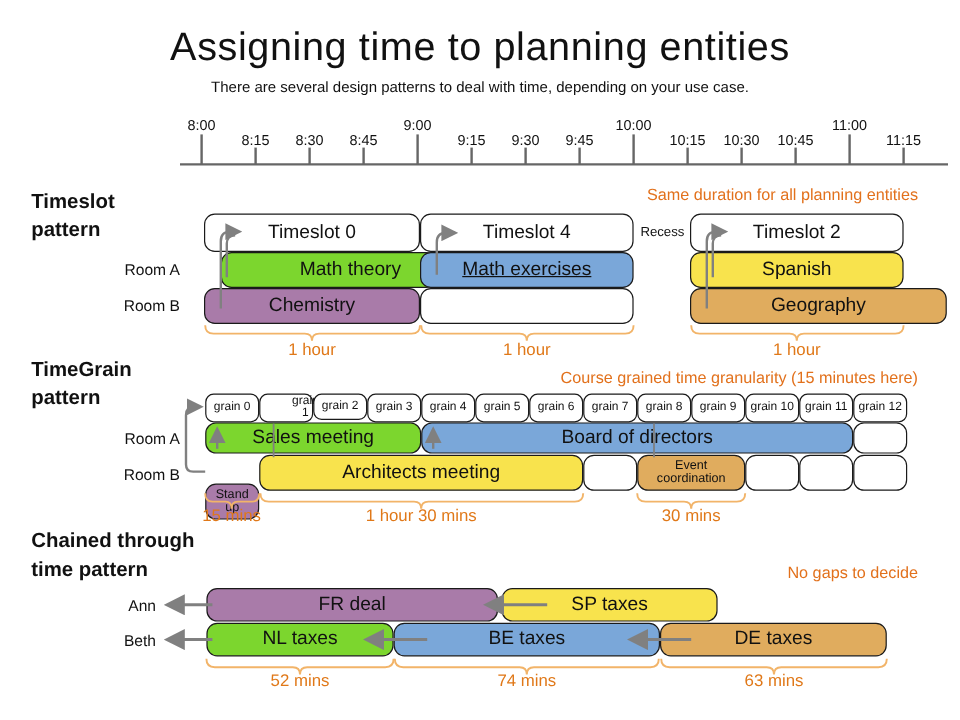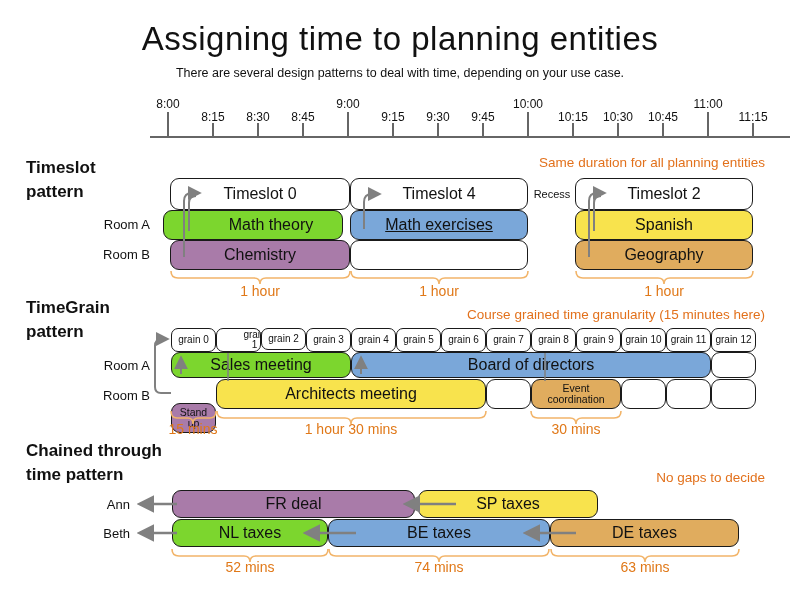--- a/index.html
+++ b/index.html
@@ -66,34 +66,34 @@
       <span>Timeslot 4</span>
     </div>
   <div class="box" style="left:575px; top:178px; width:178px; height:32px;">
       <span>Timeslot 2</span>
     </div>
   <div class="recess" style="left:529px; top:188px; width:46px; text-align:center;">Recess</div>
 
   <div class="row-label" style="top:217px">Room A</div>
   <div class="row-label" style="top:247px">Room B</div>
 
-  <div class="box c-green" style="left:163px; top:210px; width:180px; height:30px;padding-left:36px;">
+  <div class="box c-green" style="left:184px; top:210px; width:180px; height:30px;padding-left:36px;">
       <span>Math theory</span>
     </div>
   <div class="box c-blue" style="left:350px; top:210px; width:178px; height:30px;text-decoration:underline;">
       <span>Math exercises</span>
     </div>
   <div class="box c-yellow" style="left:575px; top:210px; width:178px; height:30px;">
       <span>Spanish</span>
     </div>
   <div class="box c-purple" style="left:170px; top:240px; width:180px; height:30px;">
       <span>Chemistry</span>
     </div>
   <div class="box" style="left:350px; top:240px; width:178px; height:30px;"></div>
-  <div class="box c-tan" style="left:575px; top:240px; width:178px; height:30px;">
+  <div class="box c-tan" style="left:575px; top:240px; width:214px; height:30px;">
       <span>Geography</span>
     </div>
 
   <div class="duration" style="left:210px; top:283px; width:100px;">1 hour</div>
   <div class="duration" style="left:389px; top:283px; width:100px;">1 hour</div>
   <div class="duration" style="left:614px; top:283px; width:100px;">1 hour</div>
 
   <div class="sec-head" style="top:298px">TimeGrain</div>
   <div class="sec-head" style="top:322px">pattern</div>
   <div class="annotation" style="top:307px">Course grained time granularity (15 minutes here)</div>

